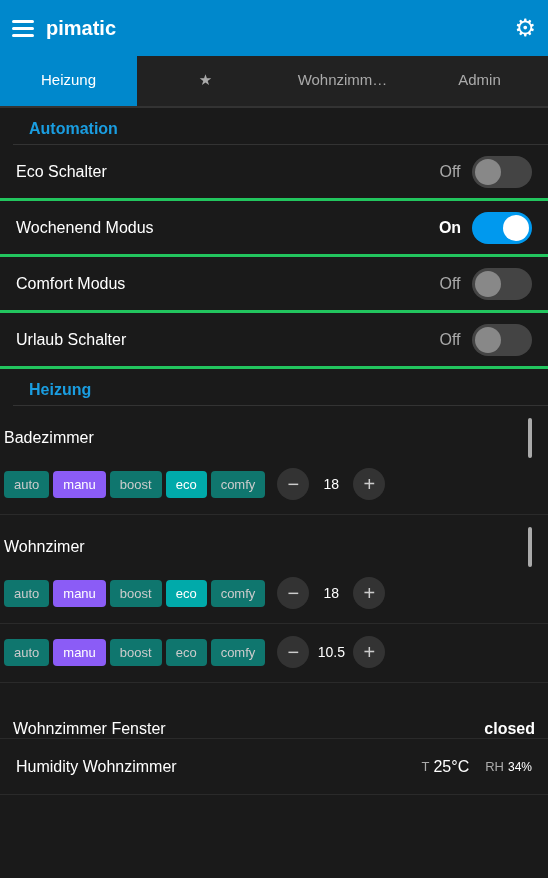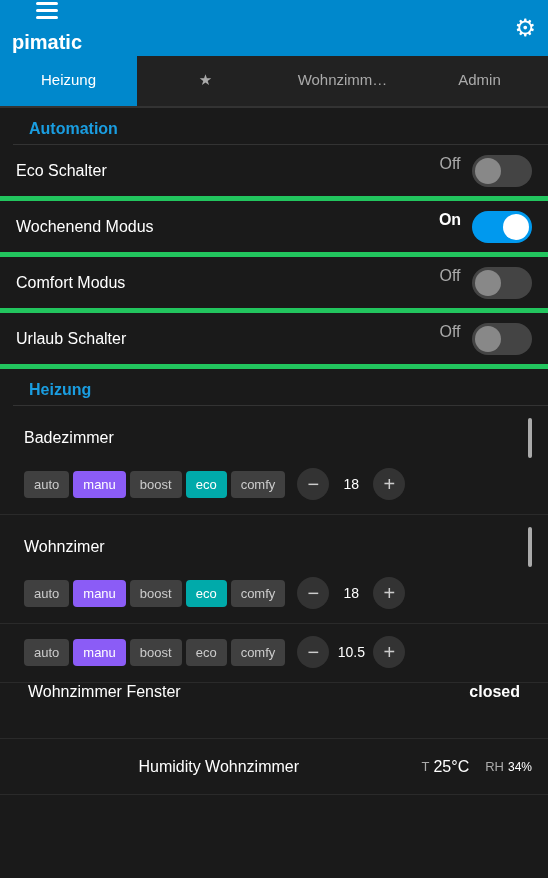--- a/index.html
+++ b/index.html
@@ -18,21 +18,20 @@
       height: 56px;
       display: flex;
       align-items: center;
       padding: 0 12px;
       justify-content: space-between;
     }
     .header-left {
       display: flex;
       align-items: center;
       gap: 12px;
-      flex-direction: column;
     }
     .hamburger-icon {
       display: flex;
       flex-direction: column;
       gap: 4px;
       cursor: pointer;
     }
     .hamburger-icon span {
       display: block;
       width: 22px;
@@ -79,29 +78,29 @@
       margin-left: 13px;
     }
 
     
     .switch-row {
       display: flex;
       align-items: center;
       justify-content: space-between;
       padding: 0 16px;
       height: 56px;
-      border-bottom: 5px solid #22c55e;
+      border-bottom: 3px solid #22c55e;
     }
     .switch-label {
       font-size: 16px;
       color: #fff;
     }
     .switch-control {
       display: flex;
-      align-items: flex-start;
+      align-items: center;
       gap: 8px;
     }
     .switch-text {
       font-size: 16px;
       color: #aaa;
       min-width: 28px;
       text-align: center;
     }
     .toggle {
       width: 60px;
@@ -134,21 +133,21 @@
     .toggle.on .toggle-knob {
       left: 31px;
       background: #fff;
     }
     .switch-text.on-text {
       color: #fff;
       font-weight: bold;
     }
     .device-block {
       border-bottom: 1px solid #2a2a2a;
-      padding: 12px 16px 14px 24px;
+      padding: 12px 16px 14px 4px;
       position: relative;
     }
     .device-header {
       display: flex;
       align-items: center;
       justify-content: space-between;
       margin-bottom: 10px;
     }
     .device-name {
       font-size: 16px;
@@ -164,21 +163,21 @@
       display: flex;
       align-items: center;
       gap: 4px;
     }
     .mode-btn {
       padding: 6px 10px;
       border-radius: 4px;
       border: none;
       font-size: 13px;
       cursor: pointer;
-      background: #404040;
+      background: #0f766e;
       color: #ccc;
     }
     .mode-btn.active-blue {
       background: #8b5cf6;
       color: #fff;
     }
     .mode-btn.active-teal {
       background: #00aaaa;
       color: #fff;
     }
@@ -205,44 +204,43 @@
     .temp-value {
       font-size: 14px;
       color: #fff;
       min-width: 32px;
       text-align: center;
     }
 
     
     .status-row {
       display: flex;
-      align-items: flex-start;
+      align-items: flex-end;
       justify-content: space-between;
-      padding: 0 28px;
+      padding: 0 13px;
       height: 56px;
       border-bottom: 1px solid #2a2a2a;
     }
     .status-label {
       font-size: 16px;
       color: #fff;
     }
     .status-value {
       font-size: 16px;
       color: #fff;
       font-weight: bold;
     }
 
     
     .humidity-row {
       display: flex;
       align-items: center;
       padding: 0 16px;
       height: 56px;
       border-bottom: 1px solid #2a2a2a;
-      text-align: center;
     }
     .humidity-label {
       font-size: 16px;
       color: #fff;
       flex: 1;
     }
     .humidity-t-label {
       font-size: 13px;
       color: #aaa;
       margin-right: 4px;

